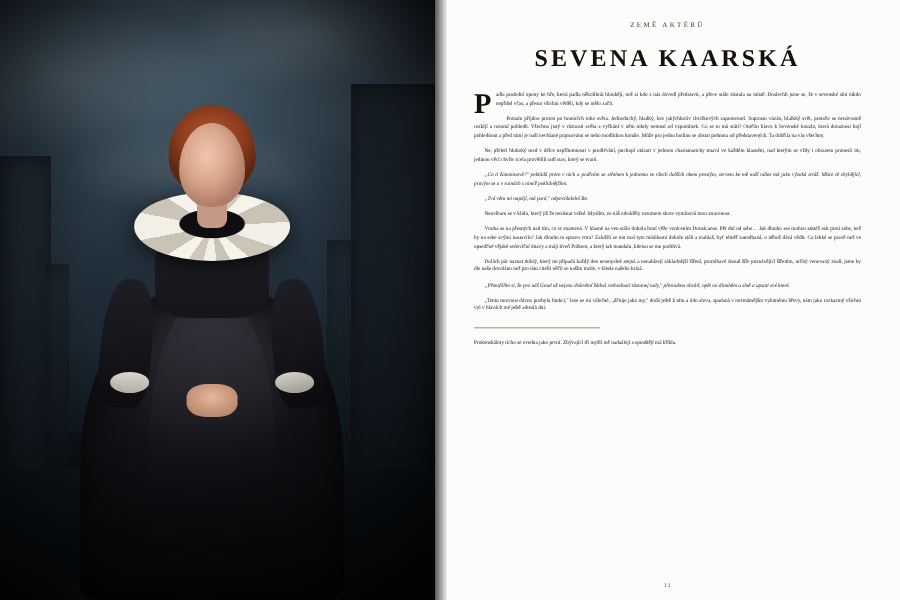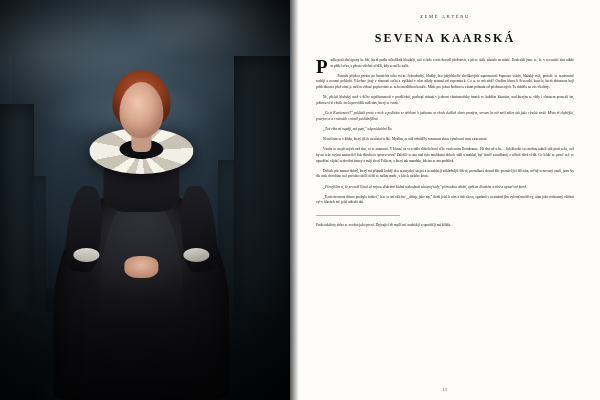--- a/index.html
+++ b/index.html
@@ -218,21 +218,21 @@
   .running-head {
     text-align: center;
     font-size: 4.6px;
     letter-spacing: 1.6px;
     text-transform: uppercase;
     color: #3a342c;
     margin-bottom: 12px;
   }
   .chapter-title {
     text-align: center;
-    font-size: 12px;
+    font-size: 16px;
     letter-spacing: 2.1px;
     font-weight: 700;
     color: #14110d;
     margin: 6px 0 12px 0;
     text-transform: uppercase;
   }
   .col {
     column-count: 1;
   }
   p.body {

